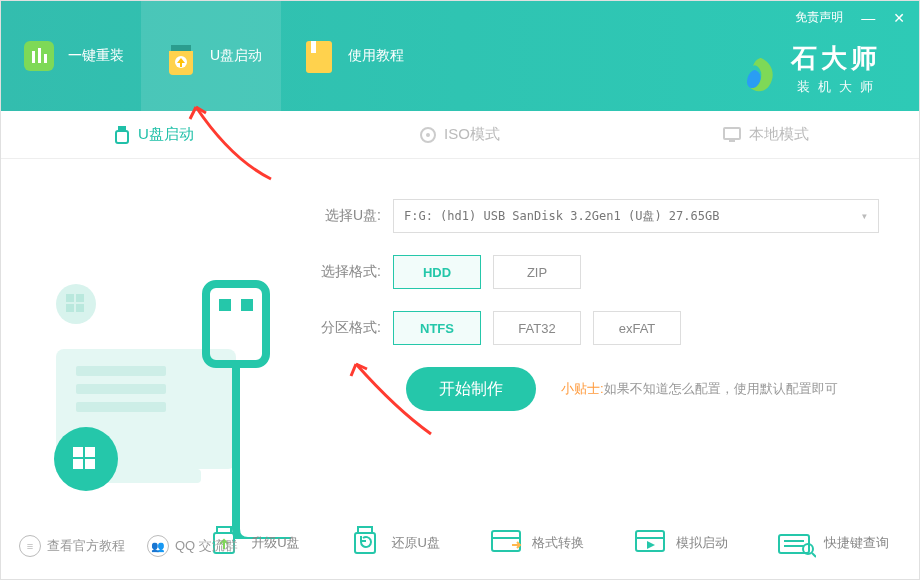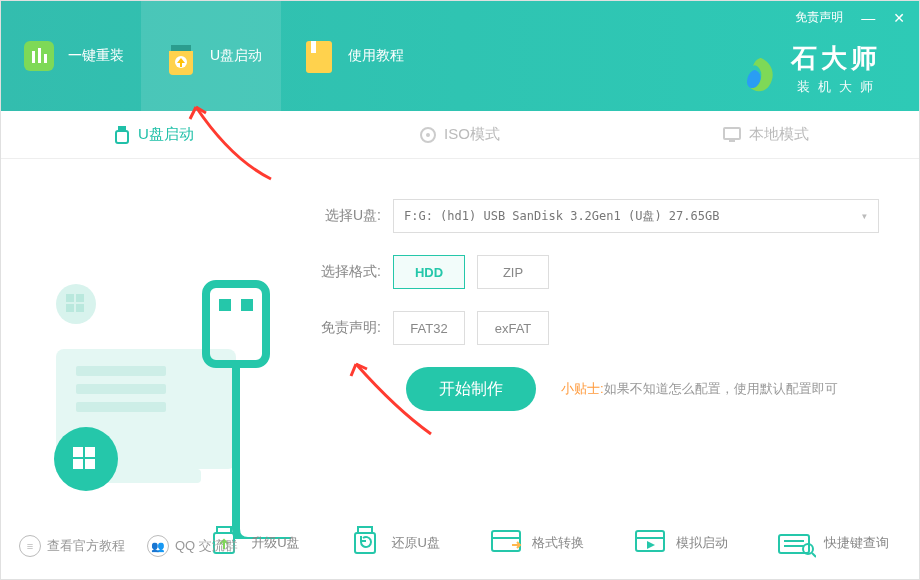--- a/index.html
+++ b/index.html
@@ -18,21 +18,21 @@
   .brand-sub { font-size: 13px; letter-spacing: 8px; margin-top:2px; opacity:0.95;}
   .tabs { height: 48px; display: flex; border-bottom: 1px solid #eee; }
   .tab { flex: 1; display: flex; align-items: center; justify-content: center; gap: 8px; font-size: 15px; color: #bbb; cursor: pointer; }
   .tab.active { color: #20c0a8; }
   .content { flex: 1; display: flex; position: relative; }
   .illustration { width: 300px; position: relative; }
   .form-area { flex: 1; padding: 40px 40px 0 10px; }
   .row { display: flex; align-items: center; margin-bottom: 22px; gap: 12px; }
   .row-label { width: 70px; color: #888; font-size: 14px; text-align: right; }
   .select { flex: 1; height: 34px; border: 1px solid #ddd; font-size: 12px; color: #777; padding: 12px 10px; display: flex; align-items: center; justify-content: space-between; cursor: pointer; font-family:monospace,"Microsoft YaHei";}
-  .opt { width: 72px; height: 34px; border: 1px solid #ddd; display: flex; align-items: center; justify-content: center; font-size: 13px; color: #888; cursor: pointer; }
+  .opt { width: 88px; height: 34px; border: 1px solid #ddd; display: flex; align-items: center; justify-content: center; font-size: 13px; color: #888; cursor: pointer; }
   .opt.sel { border-color: #25c7aa; color: #25c7aa; font-weight: bold; background:#f2fcfa;}
   .start-row { display: flex; align-items: center; gap: 25px; margin-top: 20px; }
   .start-btn { width: 130px; height: 44px; background: #25c7aa; color: #fff; border-radius: 22px; display: flex; align-items: center; justify-content: center; font-size: 16px; cursor: pointer; }
   .tip { font-size: 13px; color: #999; }
   .tip-label { color: #ff9a3c; }
   .tools { position: absolute; bottom: 18px; right: 30px; display: flex; gap: 48px; }
   .tool { display: flex; flex-direction: row; align-items: center; gap: 8px; color: #888; font-size: 13px; cursor: pointer; }
   .tool svg { stroke: #25c7aa; }
   .footer { position: absolute; bottom: 22px; left: 18px; display: flex; gap: 22px; }
   .flink { display: flex; align-items: center; gap: 6px; color: #999; font-size: 13px; cursor: pointer; }
@@ -155,21 +155,22 @@
           <span>F:G: (hd1)  USB SanDisk 3.2Gen1 (U盘) 27.65GB</span>
           <span style="color:#bbb;">▾</span>
         </div>
       </div>
       <div class="row">
         <div class="row-label">选择格式:</div>
         <div class="opt sel">HDD</div>
         <div class="opt">ZIP</div>
       </div>
       <div class="row">
-        <div class="row-label">免责声明:</div>
+        <div class="row-label">分区格式:</div>
+        <div class="opt sel">NTFS</div>
         <div class="opt">FAT32</div>
         <div class="opt">exFAT</div>
       </div>
       <div class="start-row">
         <div style="width:70px;"></div>
         <div class="start-btn">开始制作</div>
         <div class="tip">
           <span class="tip-label">小贴士:</span><span>如果不知道怎么配置，使用默认配置即可</span>
         </div>
       </div>

